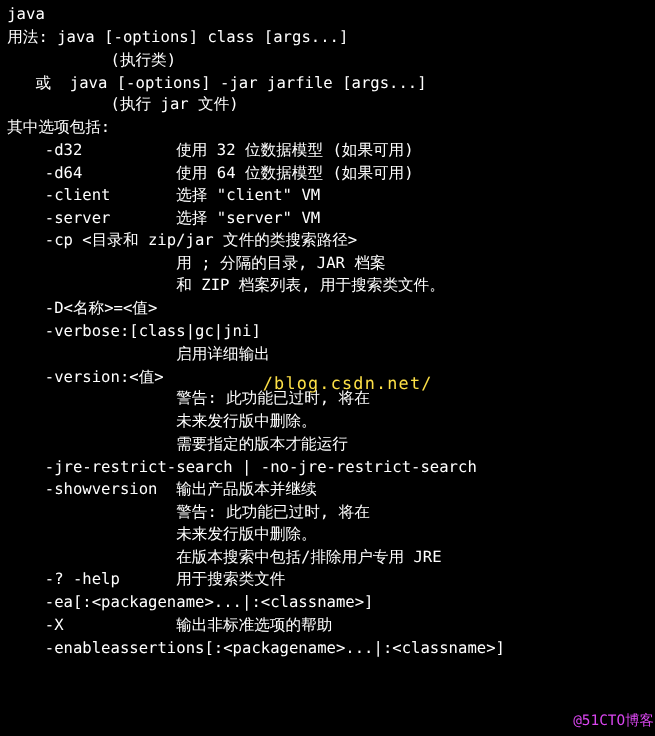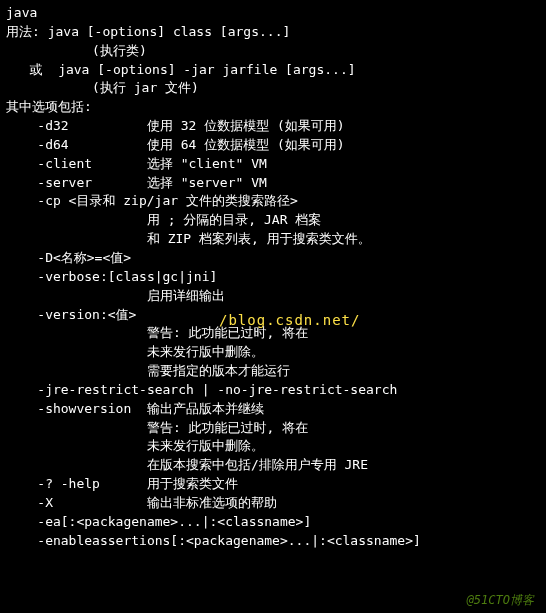--- a/index.html
+++ b/index.html
@@ -28,24 +28,23 @@
       left: 205px;
       color: #fde047;
       font-size: 14px;
       letter-spacing: 1px;
       z-index: 1;
       margin-left: 14px;
     }
     .footer {
       position: absolute;
       bottom: 4px;
-      right: 12px;
-      color: #4d7c0f;
+      right: 1px;
+      color: #d946ef;
       font-size: 12px;
-      font-style: italic;
     }
     .content {
       position: relative;
       z-index: 2;
     }
   </style>
 </head>
 <body>
 
 <div class="content">
@@ -70,20 +69,20 @@
   <div class="line">    -version:&lt;值&gt;</div>
   <div class="line">                  警告: 此功能已过时, 将在</div>
   <div class="line">                  未来发行版中删除。</div>
   <div class="line">                  需要指定的版本才能运行</div>
   <div class="line">    -jre-restrict-search | -no-jre-restrict-search</div>
   <div class="line">    -showversion  输出产品版本并继续</div>
   <div class="line">                  警告: 此功能已过时, 将在</div>
   <div class="line">                  未来发行版中删除。</div>
   <div class="line">                  在版本搜索中包括/排除用户专用 JRE</div>
   <div class="line">    -? -help      用于搜索类文件</div>
+  <div class="line">    -ea[:&lt;packagename&gt;...|:&lt;classname&gt;]</div>
   <div class="line">    -X            输出非标准选项的帮助</div>
-  <div class="line">    -ea[:&lt;packagename&gt;...|:&lt;classname&gt;]</div>
   <div class="line">    -enableassertions[:&lt;packagename&gt;...|:&lt;classname&gt;]</div>
 
 </div>
 
 <div class="watermark">/blog.csdn.net/</div>
 <div class="footer">@51CTO博客</div>
 
 </body></html>

